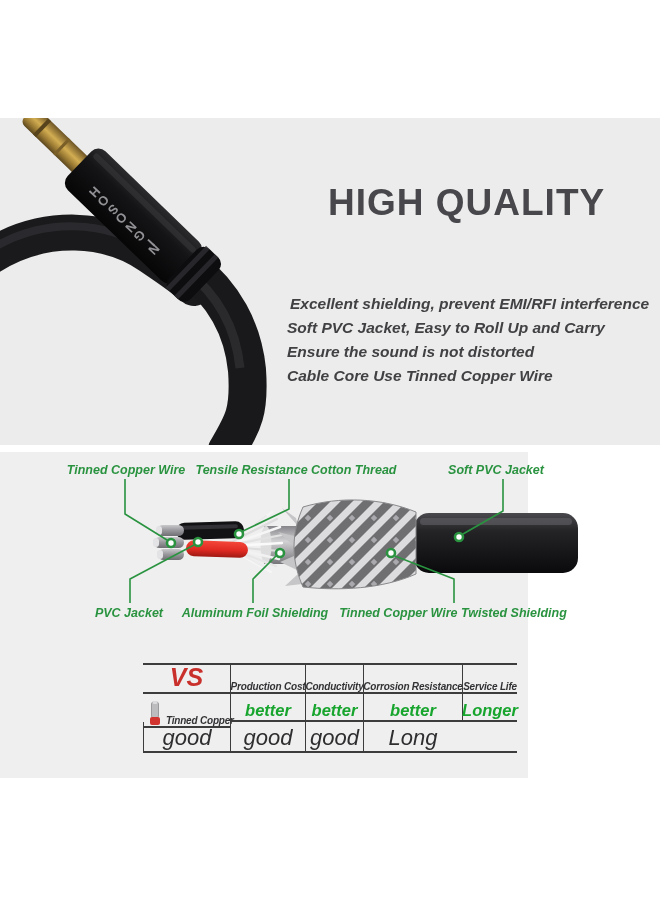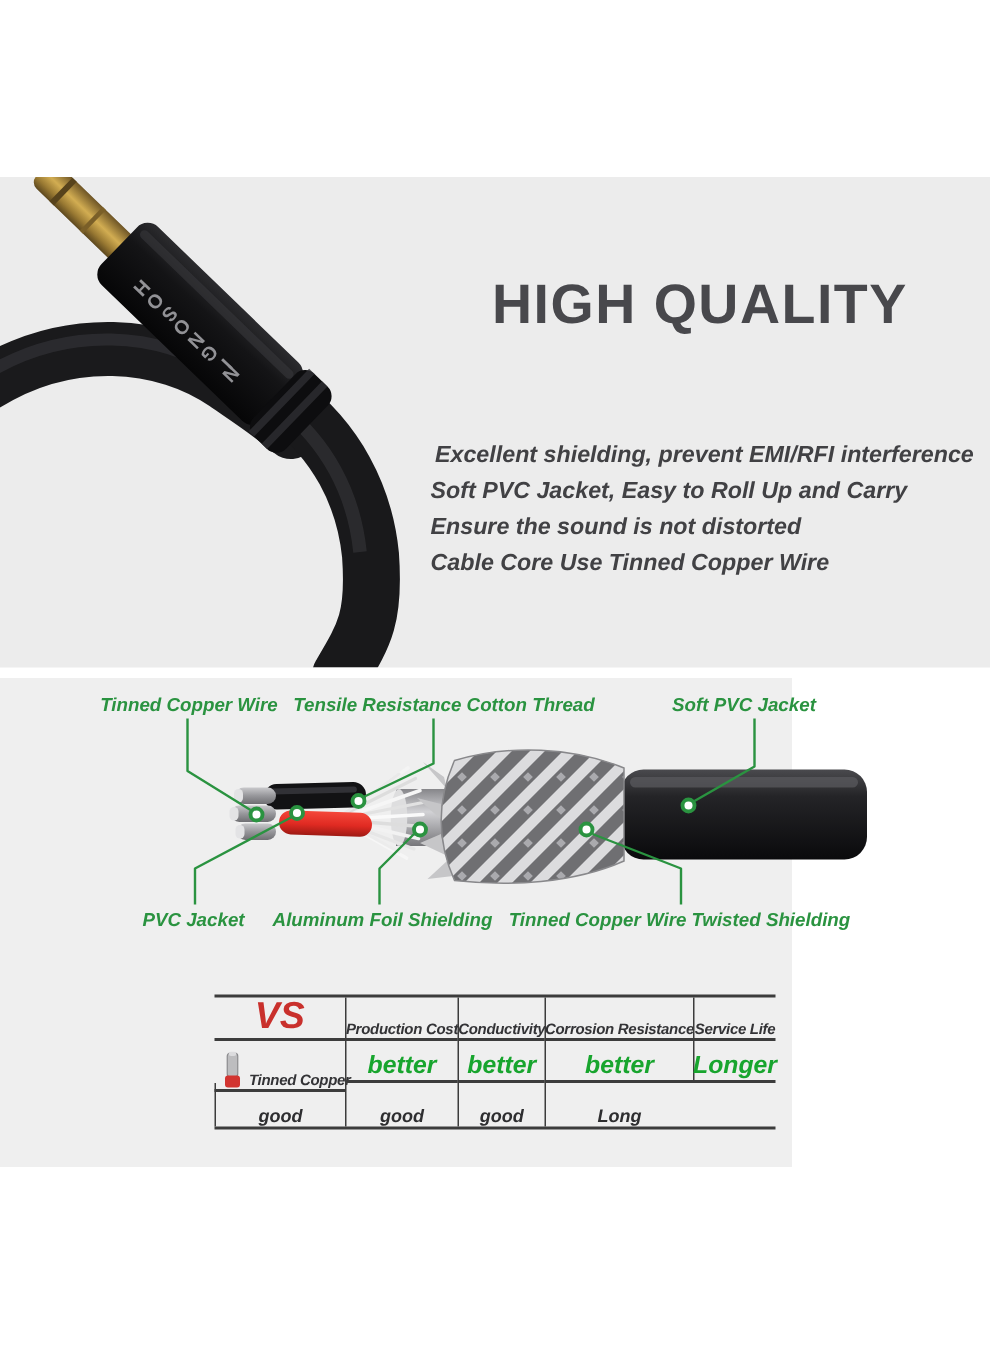--- a/index.html
+++ b/index.html
@@ -27,21 +27,21 @@
             grid-template-columns:87px 75px 58px 99px 55px;
             grid-template-rows:29px 28px 29px;
             border-top:2px solid #3c3c3c;border-bottom:2px solid #3c3c3c;box-sizing:content-box;}
   .cell{display:flex;align-items:flex-end;justify-content:center;box-sizing:border-box;white-space:nowrap;}
   .cell.vline{border-left:1.5px solid #3c3c3c;}
   .cell.hline{border-bottom:2px solid #3c3c3c;}
   .vs-text{font-size:25px;font-weight:bold;font-style:italic;color:#c9302c;}
   .col-head{font-size:10px;font-weight:bold;font-style:italic;color:#333336;letter-spacing:-0.2px;}
   .row-name{justify-content:flex-start;padding-left:6px;gap:5px;font-size:10px;font-weight:bold;
             font-style:italic;color:#333336;letter-spacing:-0.2px;margin-top:32px;}
-  .val-good{font-size:12px;font-weight:bold;font-style:italic;color:#2e2e30;}
+  .val-good{font-size:22px;font-weight:normal;font-style:italic;color:#2e2e30;}
   .val-better{font-size:16.5px;font-weight:bold;font-style:italic;color:#18a52e;}
   .wire-ico{flex:0 0 auto;}
 </style>
 </head>
 <body>
 
 <div id="page">
 
   <div class="photo-section">
 

